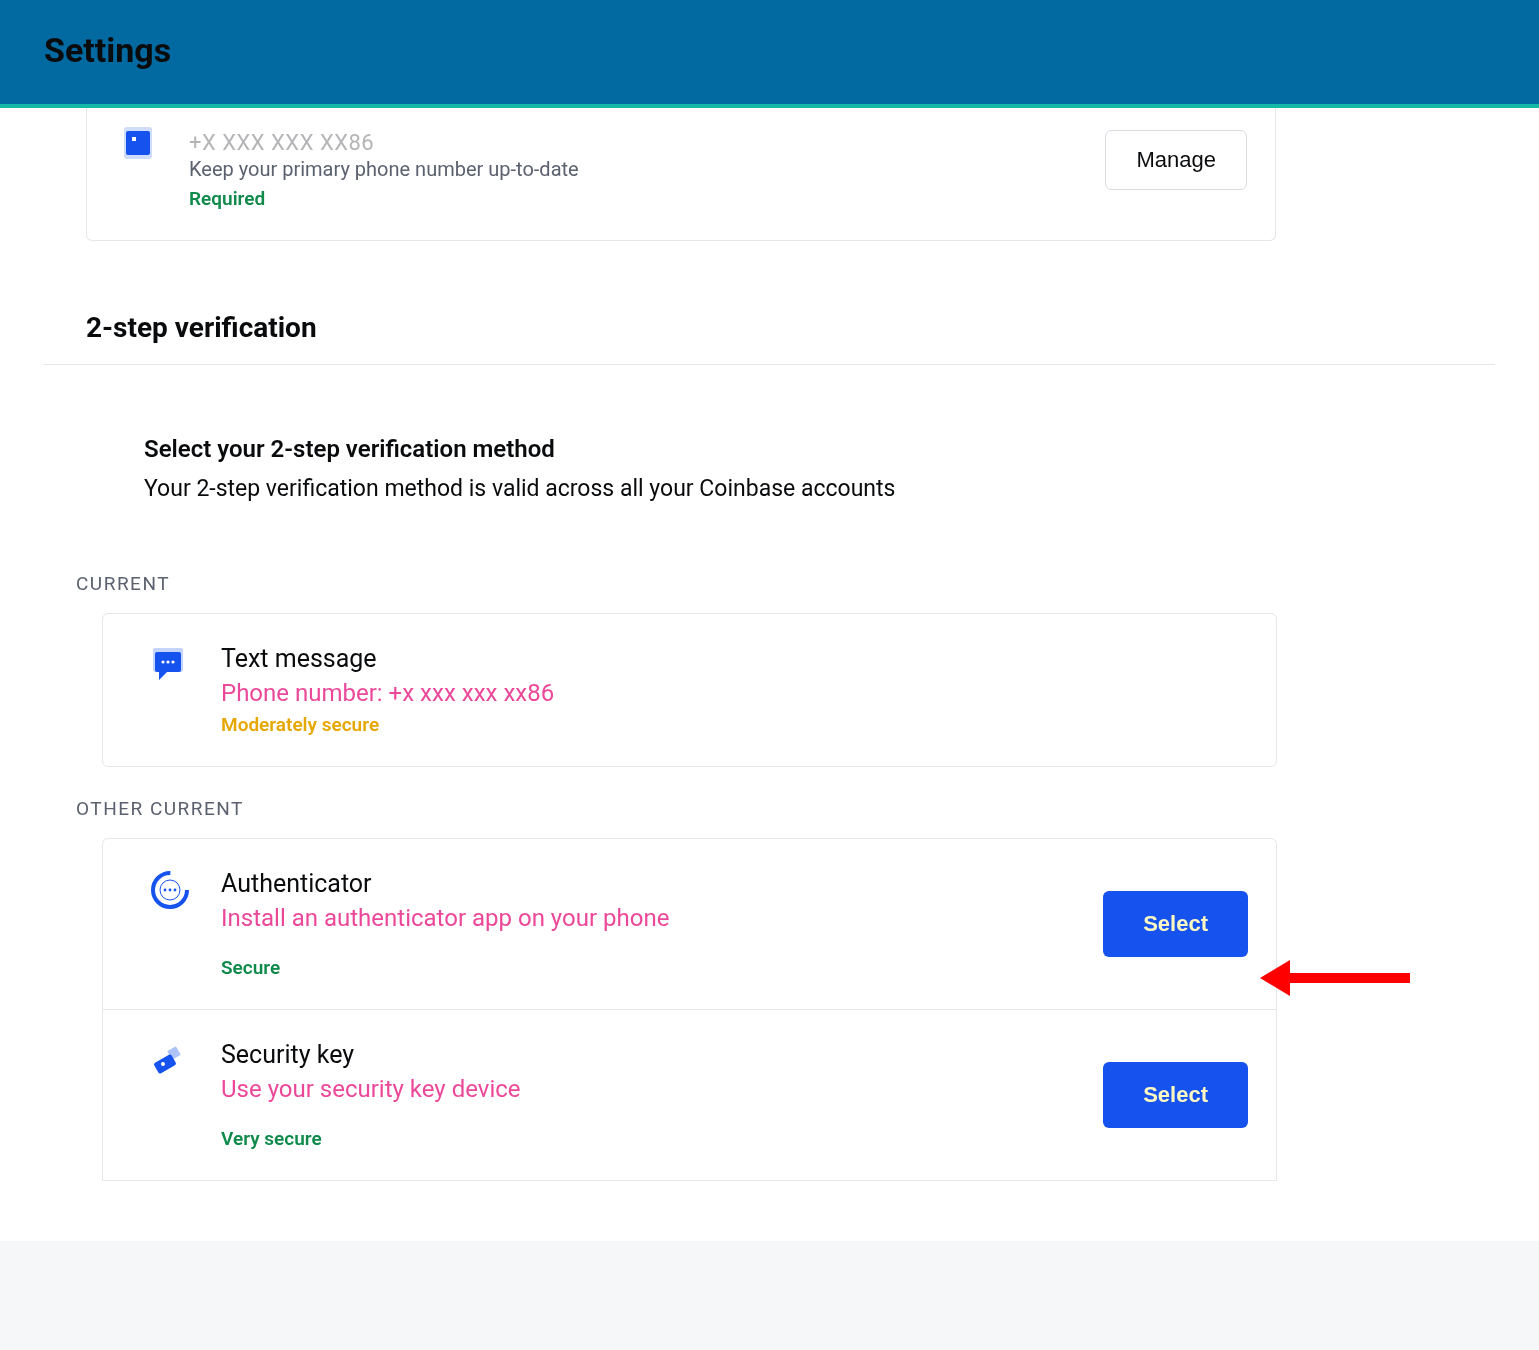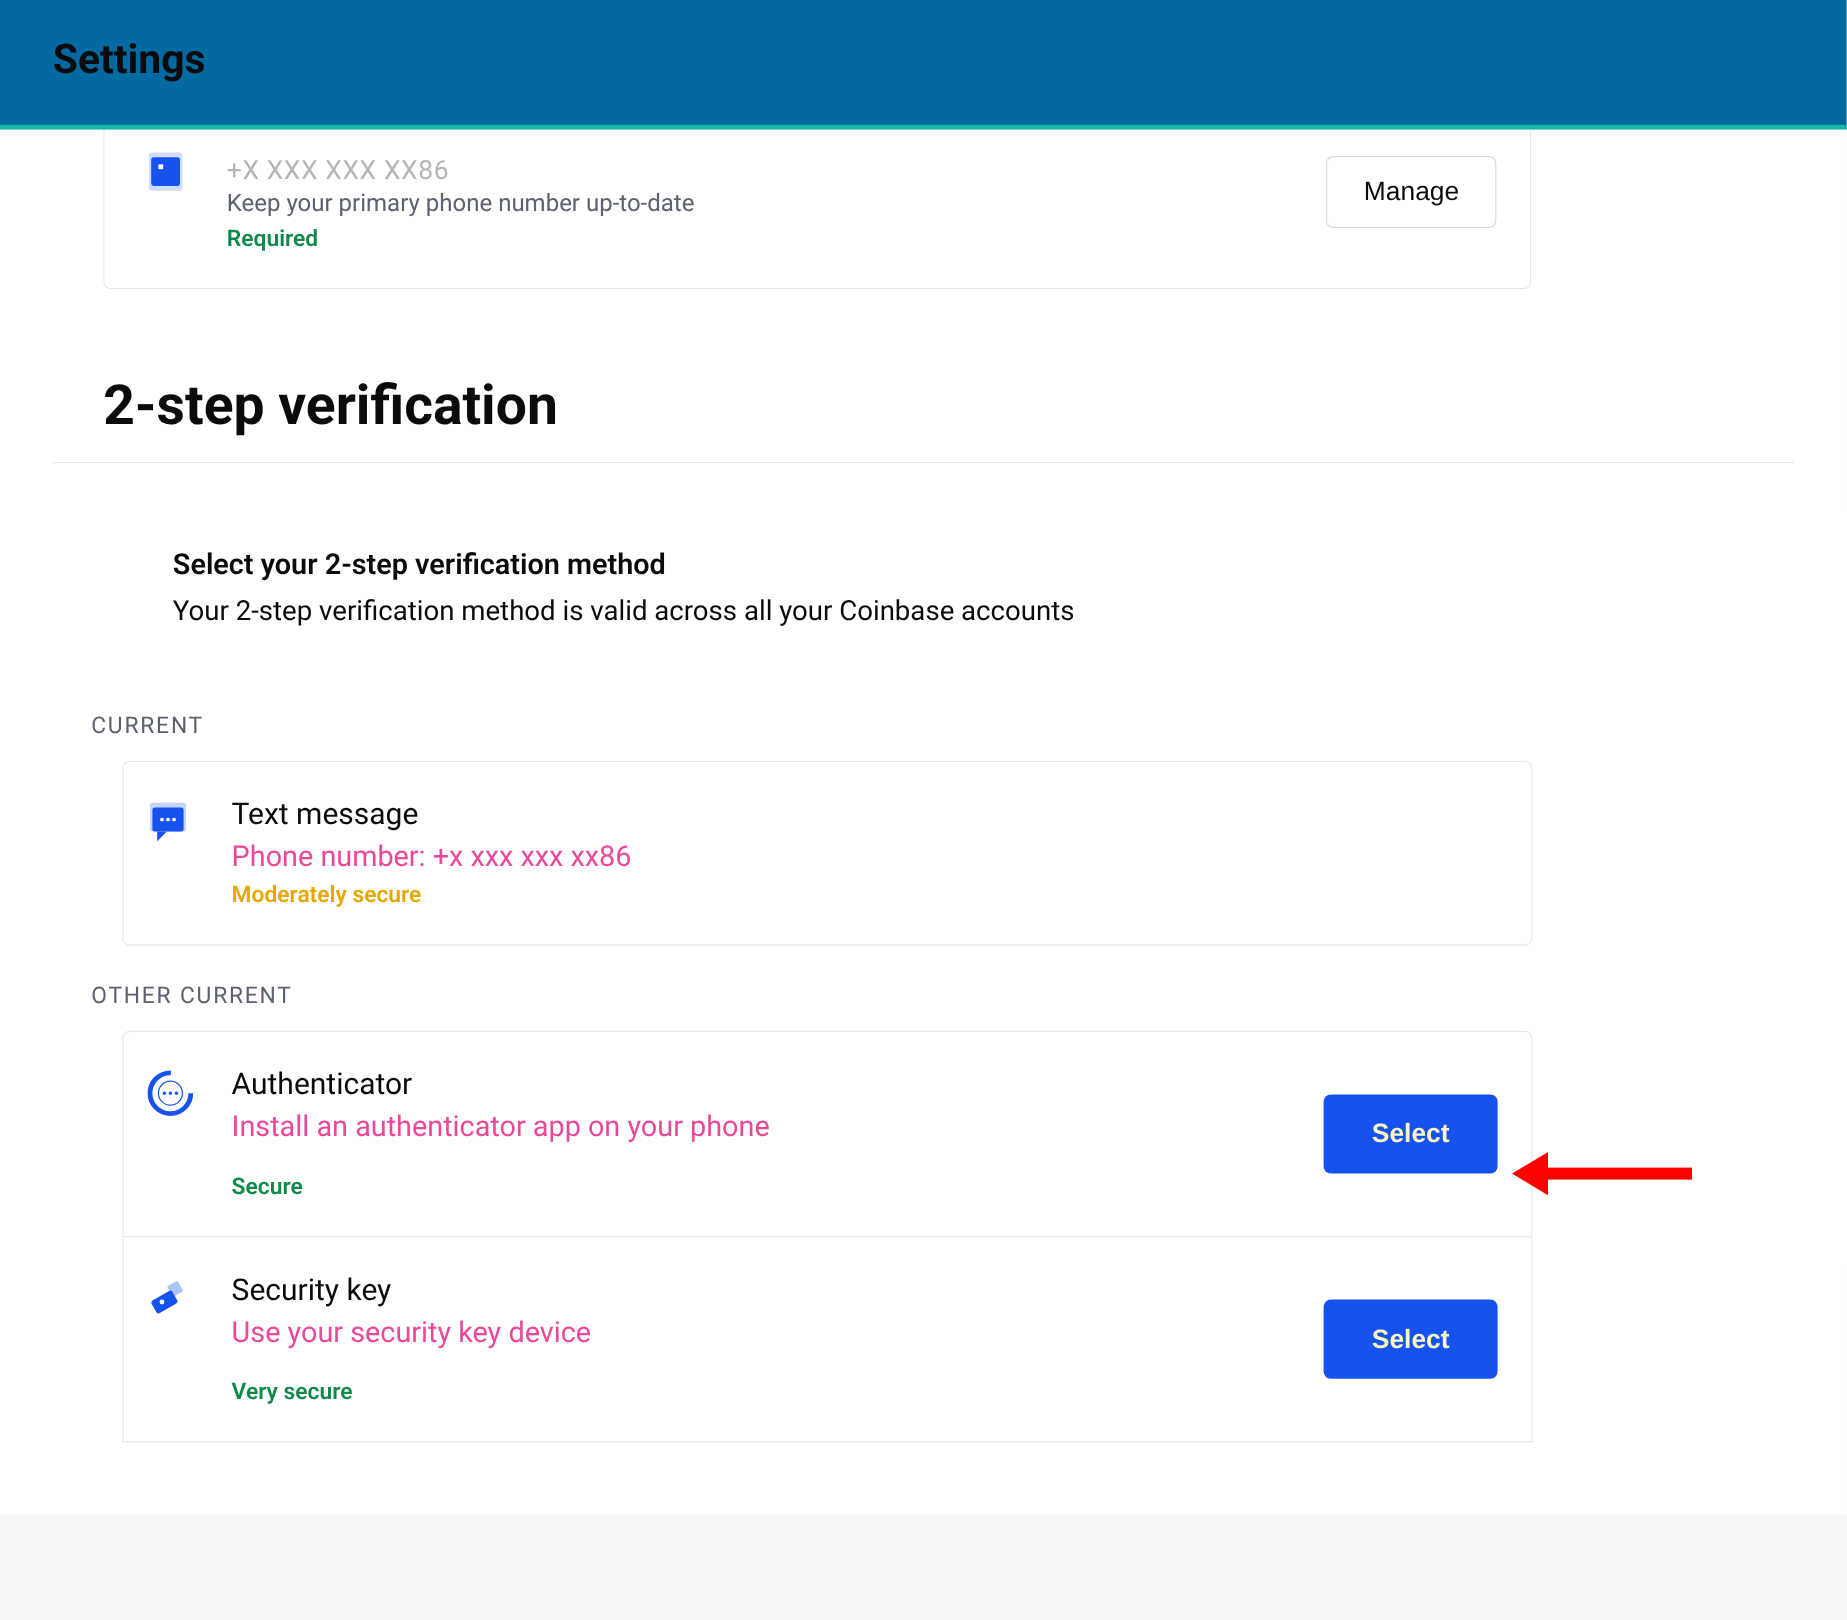--- a/index.html
+++ b/index.html
@@ -59,21 +59,21 @@
       border: 1px solid #d8dce1;
       background: #fff;
       color: #0a0b0d;
       font-size: 22px;
       font-weight: 500;
       padding: 16px 30px;
       border-radius: 6px;
       cursor: pointer;
     }
     .section-title {
-      font-size: 46px;
+      font-size: 28px;
       font-weight: 700;
       color: #0a0b0d;
       margin-left: 42px;
       margin-bottom: 20px;
     }
     .section-divider {
       height: 1px;
       background: #e5e7eb;
       margin-bottom: 70px;
     }
@@ -97,21 +97,21 @@
       font-size: 19px;
       letter-spacing: 1.5px;
       margin-left: 32px;
       margin-bottom: 18px;
     }
     .option-card {
       border: 1px solid #e5e7eb;
       border-radius: 6px;
       margin-left: 58px;
       max-width: 1175px;
-      padding: 30px 28px 30px 18px;
+      padding: 30px 28px 30px 46px;
       display: flex;
       justify-content: space-between;
       align-items: center;
     }
     .option-card.top-only {
       border-bottom: 1px solid #e5e7eb;
       border-radius: 6px 6px 0 0;
     }
     .option-card.no-top {
       border-top: none;

